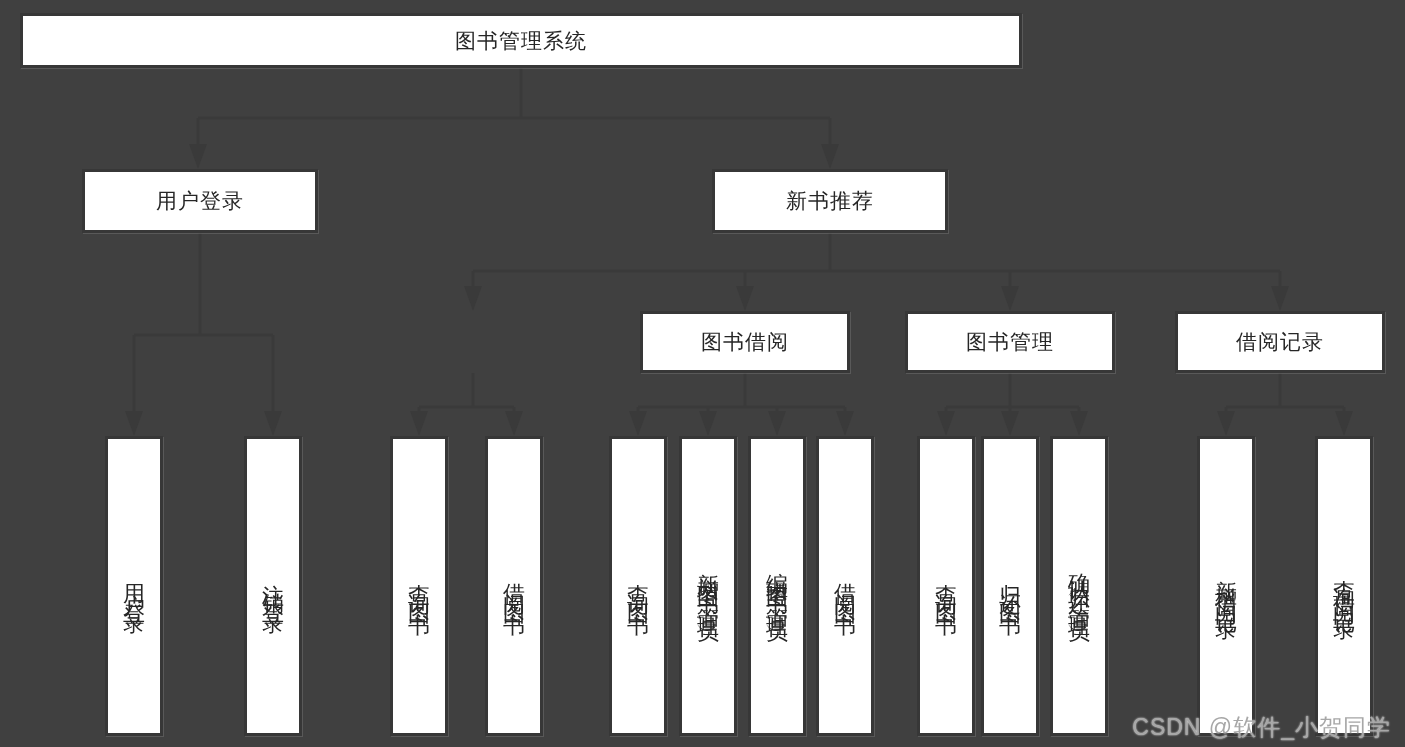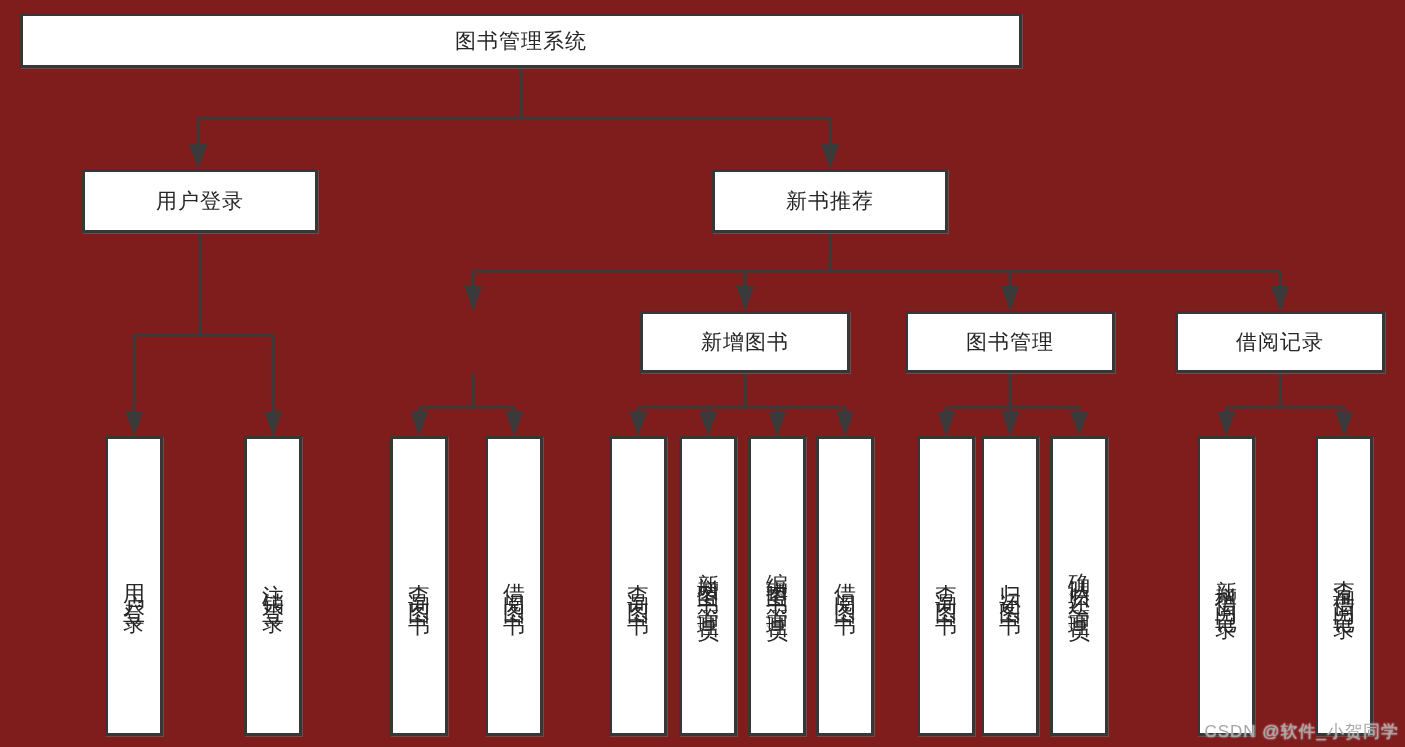--- a/index.html
+++ b/index.html
@@ -1,19 +1,19 @@
 <!DOCTYPE html>
 <html><head>
 <meta charset="utf-8">
 <style>
   html,body{margin:0;padding:0;background:#ffffff;}
   .canvas{
     position:relative;
     width:1405px;height:747px;
-    background:#7f1d1d;
+    background:#404040;
     font-family:"Liberation Sans","DejaVu Sans",sans-serif;
     overflow:hidden;
   }
   .connectors{position:absolute;left:0;top:0;width:1405px;height:747px;}
   .box{
     position:absolute;
     background:#ffffff;
     border:3px solid #373737;
     box-shadow:1px 1px 0 rgba(120,120,120,.45);
     box-sizing:border-box;
@@ -27,22 +27,22 @@
     writing-mode:vertical-lr;
     text-orientation:mixed;
     font-size:22px;
     white-space:nowrap;
   }
   .sp-wide{letter-spacing:10px;}
   .sp-mid{letter-spacing:8px;}
   .sp-tight{letter-spacing:7px;}
   .watermark{
     position:absolute;
-    right:6px;bottom:4px;
-    font-size:17px;
+    right:14px;bottom:4px;
+    font-size:23px;
     color:#a7a7a7;
     letter-spacing:1px;
     text-shadow:0 0 2px #ffffff;
     white-space:nowrap;
   }
 </style>
 </head>
 <body>
 
 <div class="canvas">
@@ -125,21 +125,21 @@
   </div>
 
   <div class="box h" style="left:82px;top:169px;width:236px;height:64px">
     <span>用户登录</span>
   </div>
   <div class="box h" style="left:712px;top:169px;width:236px;height:64px">
     <span>新书推荐</span>
   </div>
 
   <div class="box h" style="left:640px;top:311px;width:210px;height:62px">
-    <span>新增图书</span>
+    <span>图书借阅</span>
   </div>
   <div class="box h" style="left:905px;top:311px;width:210px;height:62px">
     <span>图书管理</span>
   </div>
   <div class="box h" style="left:1175px;top:311px;width:210px;height:62px">
     <span>借阅记录</span>
   </div>
 
   <div class="box v" style="left:105px;top:436px;width:58px;height:300px">
     <span class="sp-wide">用户登录</span>

